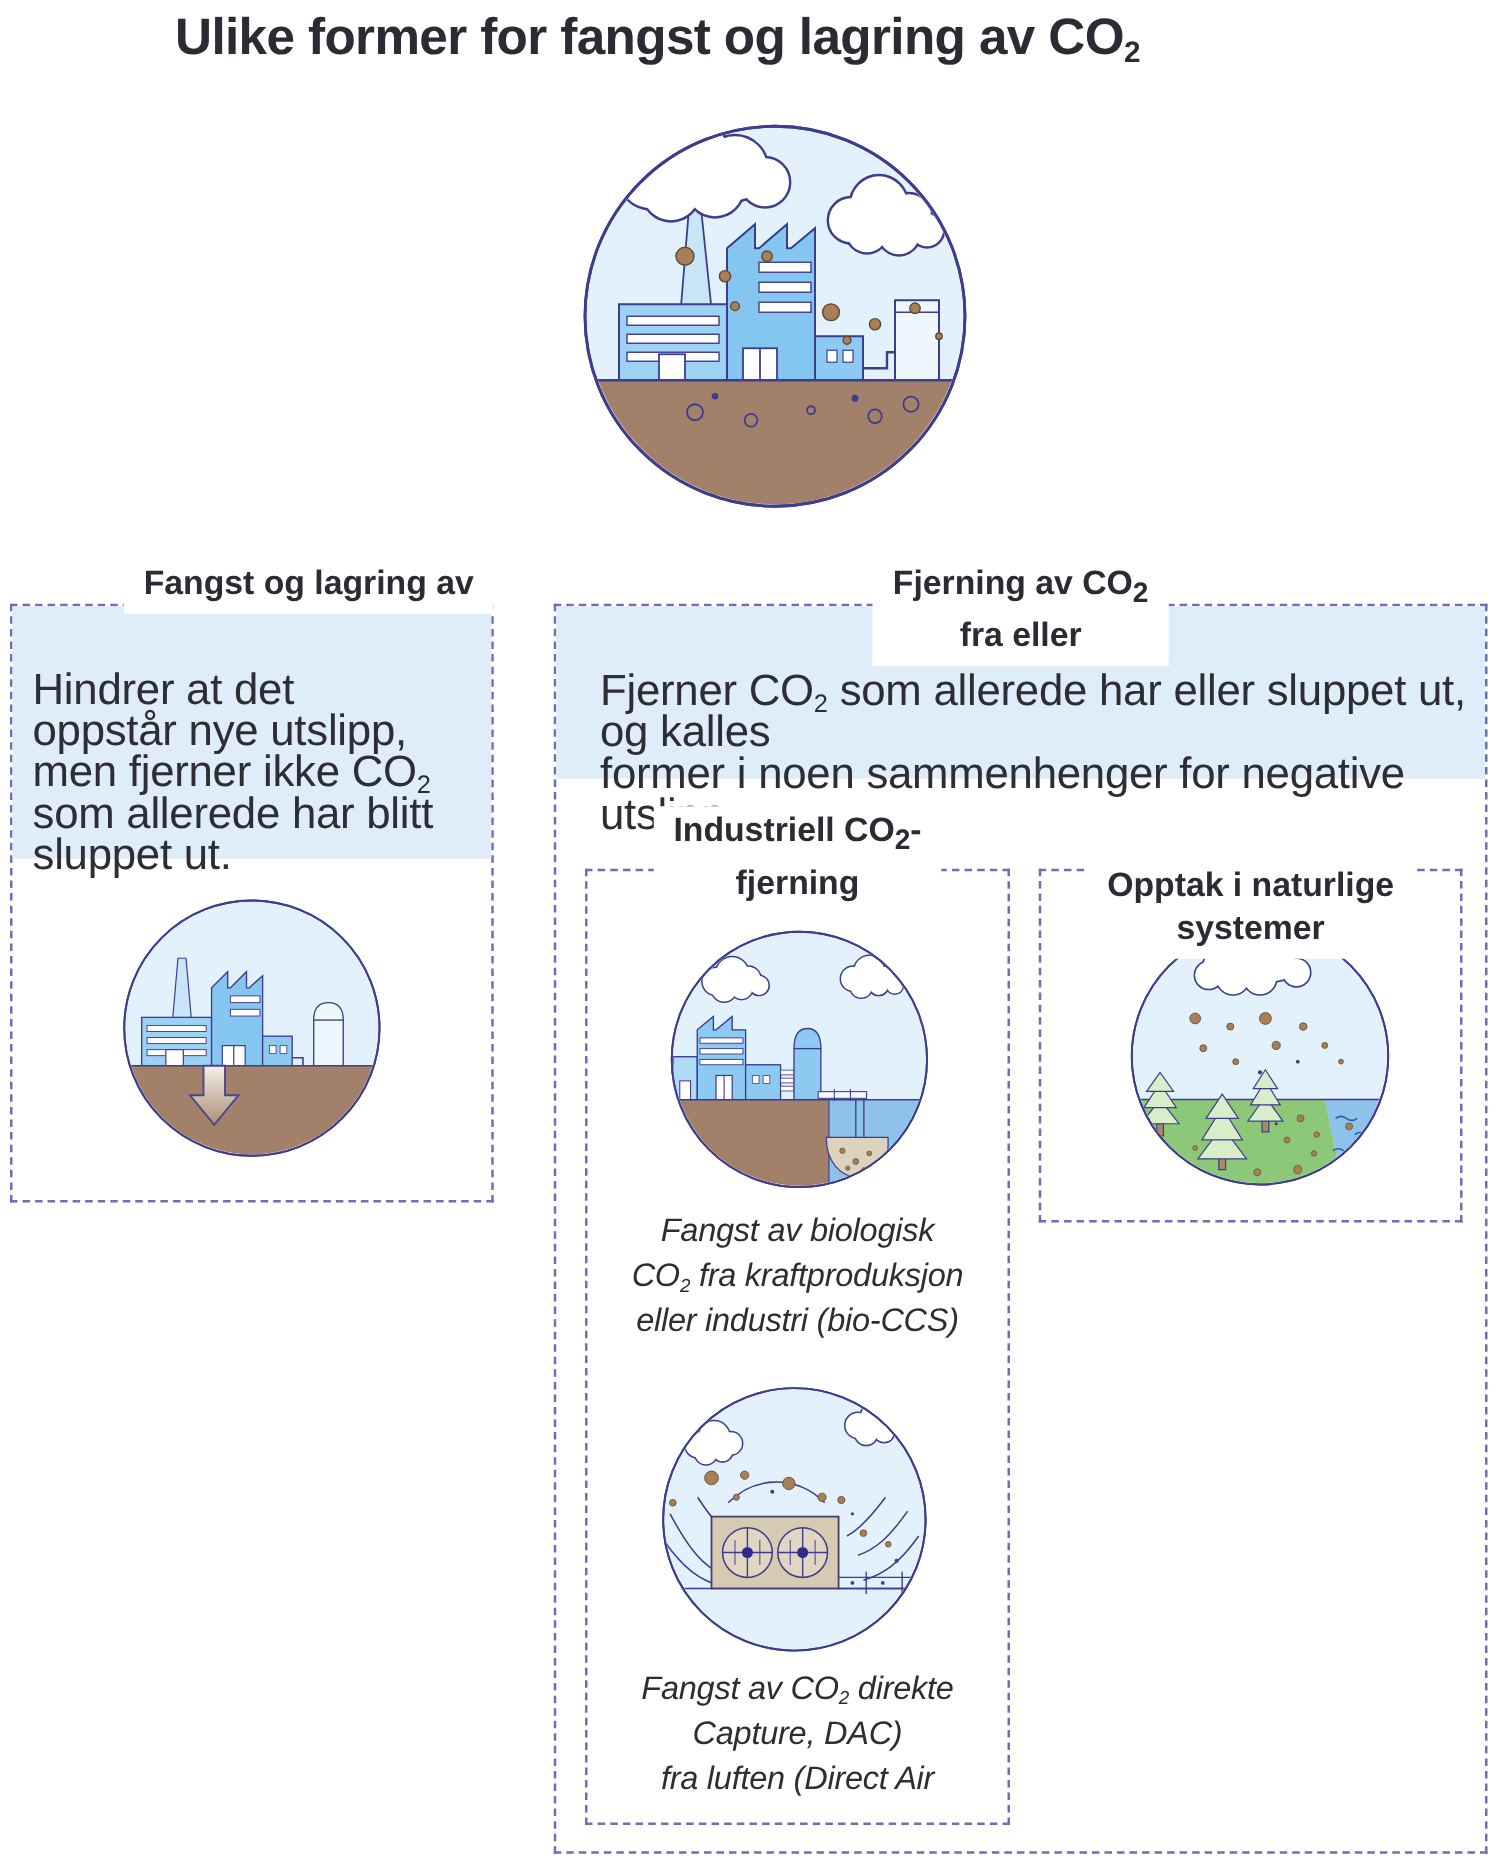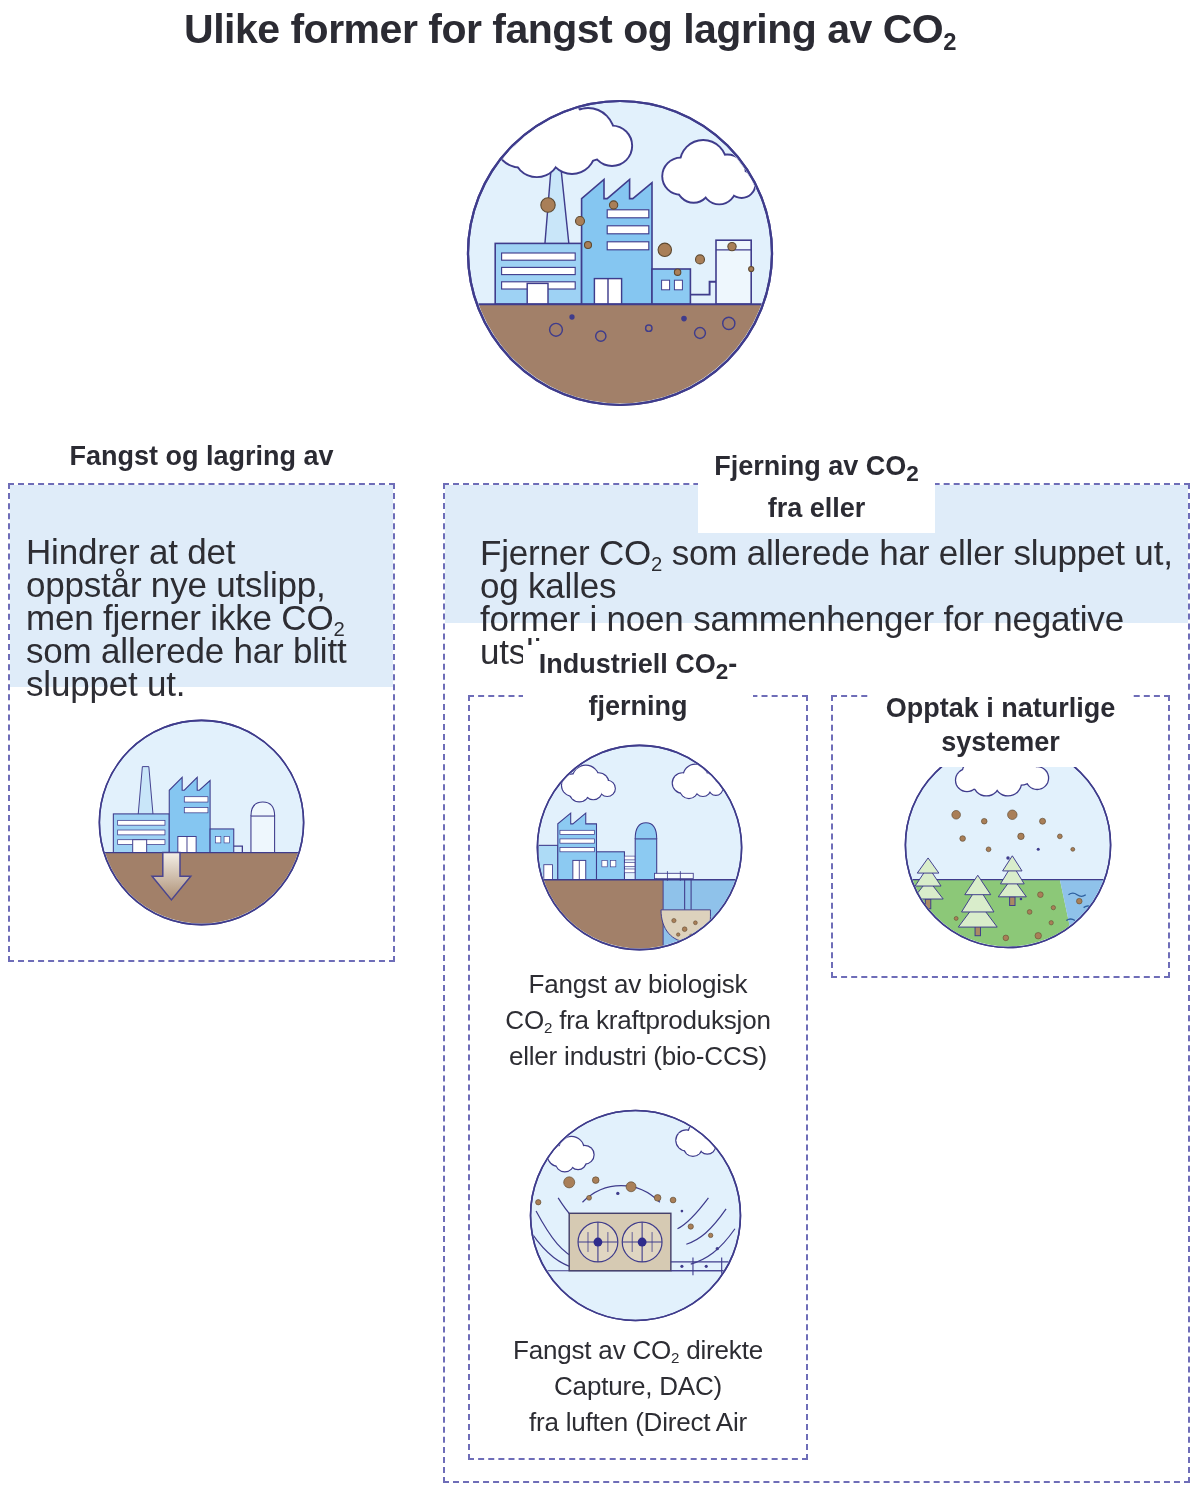--- a/index.html
+++ b/index.html
@@ -3,31 +3,31 @@
 <meta charset="utf-8">
 <style>
   html,body{margin:0;padding:0;background:#ffffff;}
   #canvas{
     position:relative;width:1200px;height:1490px;background:#ffffff;overflow:hidden;
     font-family:"Liberation Sans","DejaVu Sans",sans-serif;color:#2d2d33;
   }
   .abs{position:absolute;}
   .title{
     left:0;top:6px;width:1000px;box-sizing:border-box;padding-left:140px;
-    text-align:center;font-size:41px;font-weight:700;letter-spacing:-0.5px;color:#2b2b33;
+    font-size:41px;font-weight:700;letter-spacing:-0.5px;color:#2b2b33;
   }
   .title sub,.sub{font-size:0.58em;vertical-align:-0.28em;line-height:0;}
   .dashbox{border:2px dashed #6e6db8;box-sizing:border-box;background:#ffffff;z-index:1;}
   .band{position:absolute;left:0;right:0;top:0;background:#dfecf9;}
   .heading{
     text-align:center;font-size:27px;font-weight:700;line-height:34px;z-index:4;color:#2b2b33;
   }
   .heading .patch{display:inline-block;background:#ffffff;padding:2px 16px 8px 16px;}
   .bodytext{font-size:35px;line-height:33px;z-index:3;letter-spacing:-0.2px;}
-  .caption{text-align:center;font-size:26px;line-height:36px;z-index:3;letter-spacing:-0.2px;}
+  .caption{text-align:center;font-size:26px;line-height:36px;z-index:3;letter-spacing:-0.2px;font-style:italic;}
   svg.illo{z-index:2;display:block;}
 </style>
 </head>
 <body>
 
 <div id="canvas">
 
   <div class="abs title">
     <span>Ulike former for fangst og lagring av CO</span><sub>2</sub>
   </div>
@@ -120,21 +120,21 @@
           <circle cx="140" cy="141" r="1.3" fill="#3f3c8c"></circle>
       </g>
     </g>
     <circle cx="100" cy="100" r="95" fill="none" stroke="#3f3c8c" stroke-width="1.4"></circle>
   </svg>
 
   <div class="abs dashbox" style="left:8px;top:483px;width:387px;height:479px;">
     <div class="band" style="height:202px;"></div>
   </div>
 
-  <div class="abs heading" style="left:8px;top:437px;width:387px;">
+  <div class="abs heading" style="left:8px;top:447px;width:387px;text-align:right;">
     <span class="patch">
       <span>Fangst og lagring av</span><br>
     </span>
   </div>
 
   <div class="abs bodytext" style="left:26px;top:535px;width:334px;">
     <span>Hindrer at det oppstår nye utslipp, men fjerner ikke CO</span><sub class="sub">2</sub><span> som allerede har blitt sluppet ut.</span>
   </div>
 
   <svg class="abs illo" style="left:94px;top:715px;" width="215" height="215" viewBox="0 0 200 200">

